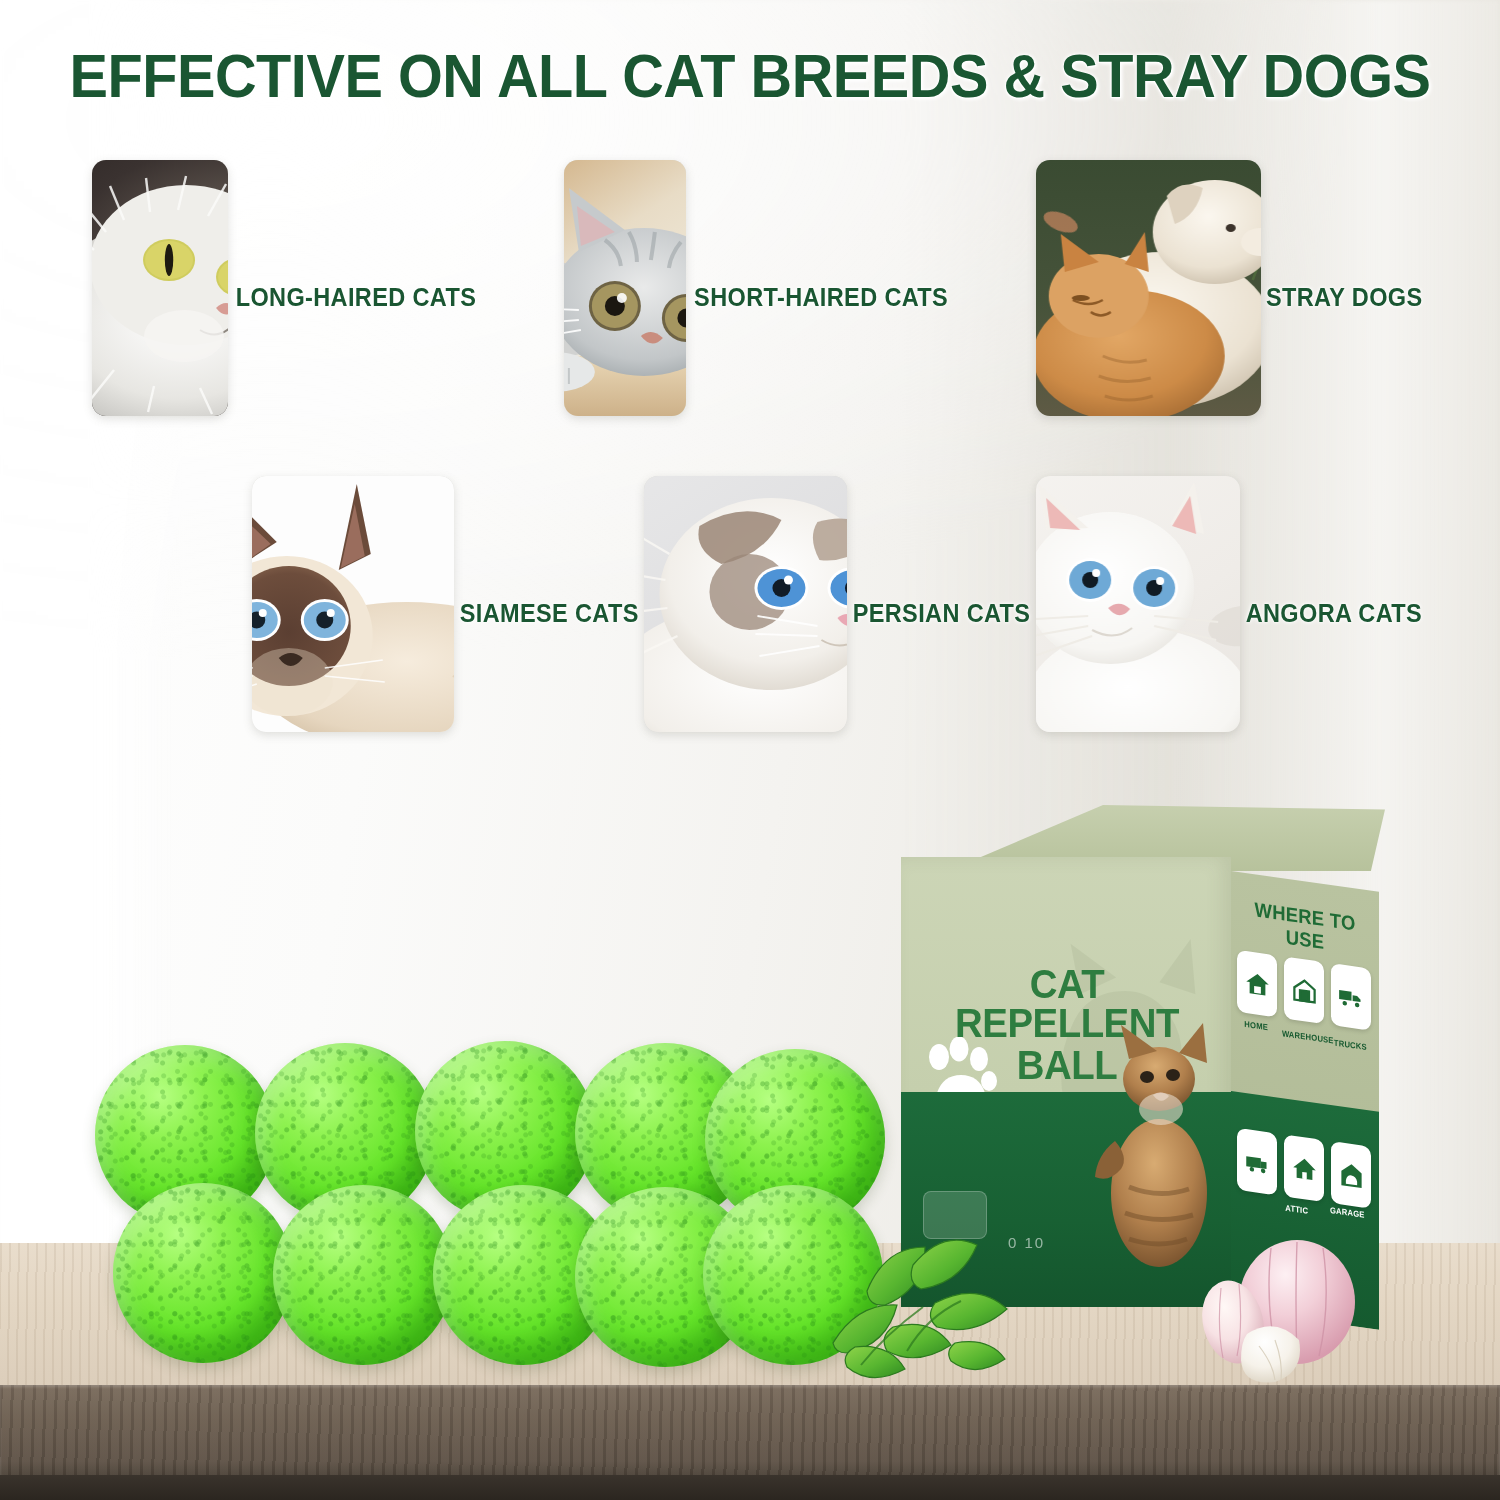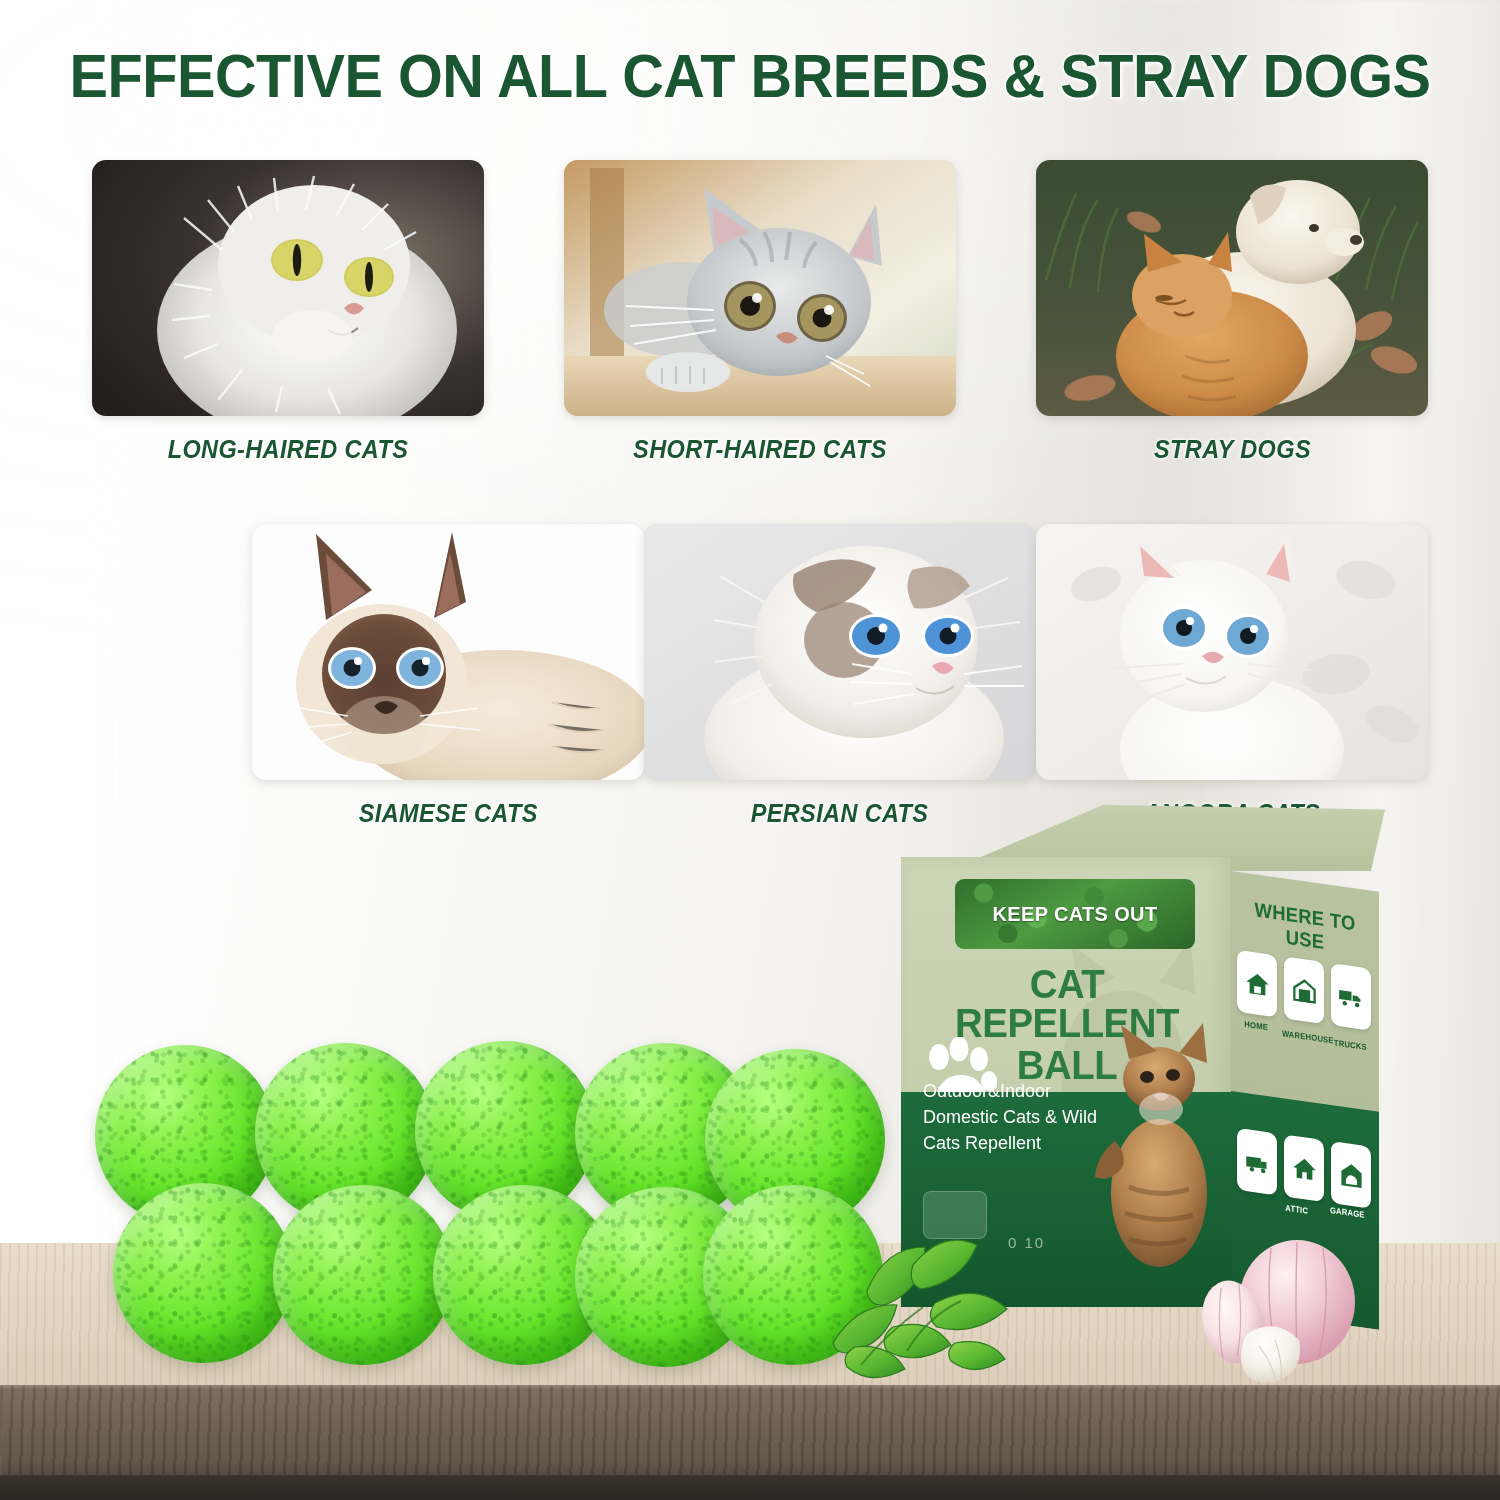--- a/index.html
+++ b/index.html
@@ -31,21 +31,21 @@
     text-shadow:
       0 0 3px #fff, 0 0 6px #fff, 1px 1px 0 #fff, -1px 1px 0 #fff,
       2px 2px 4px rgba(255,255,255,.9);
     white-space:nowrap;
   }
 
   
   .grid{position:absolute;left:92px;top:160px;width:1336px;}
   .row{display:flex;justify-content:space-between;}
   .row.r2{margin-top:60px;justify-content:flex-end;}
-  .cell{width:392px;display:flex;flex-direction:column;align-items:center;font-style:italic;}
+  .cell{width:392px;display:flex;flex-direction:row;align-items:center;}
   .thumb{
     width:100%;height:256px;border-radius:14px;
     overflow:hidden;position:relative;
     box-shadow:0 3px 10px rgba(90,90,80,.18);
     background:#d9d9d4;
   }
   .thumb svg{display:block;width:100%;height:100%;}
   .caption{
     margin-top:19px;
     font-size:25px;font-weight:bold;color:#1a5632;
@@ -626,44 +626,36 @@
   </div>
 
   <div class="box-front">
 
     <svg class="watermark" viewBox="0 0 200 200">
       <path d="M60 170 q-20 -50 0 -90 q10 -22 34 -26 q26 -4 42 14 q18 20 14 50 q-4 32 -24 52 z" fill="#6b7a58"></path>
       <path d="M66 56 L58 14 L96 42 Z" fill="#6b7a58"></path>
       <path d="M132 46 L158 10 L162 56 Z" fill="#6b7a58"></path>
     </svg>
 
-    <div class="mint-band">
-      <div class="mint-band-text">KEEP CATS OUT</div>
-    </div>
 
     <div class="box-title">
       <span>CAT REPELLENT</span>
       <span class="l2">BALL</span>
     </div>
 
     <svg class="paw" viewBox="0 0 72 84">
       <ellipse cx="14" cy="20" rx="10" ry="13" fill="#fff"></ellipse>
       <ellipse cx="34" cy="12" rx="9.5" ry="12.5" fill="#fff"></ellipse>
       <ellipse cx="54" cy="22" rx="9" ry="12" fill="#fff"></ellipse>
       <ellipse cx="64" cy="44" rx="8" ry="10" fill="#fff"></ellipse>
       <path d="M12 56 q6 -18 24 -18 q18 0 24 18 q4 18 -12 22 q-12 3 -24 0 q-16 -4 -12 -22 z" fill="#fff"></path>
     </svg>
 
     <div class="box-lower"></div>
 
-    <div class="box-lines">
-      <div>Outdoor&amp;Indoor</div>
-      <div>Domestic Cats &amp; Wild</div>
-      <div>Cats Repellent</div>
-    </div>
 
     <div class="box-swatch"></div>
     <div class="box-code">0        10</div>
 
     <svg class="box-cat" viewBox="0 0 170 250">
       <defs>
         <radialGradient id="bcat" cx="45%" cy="30%" r="70%">
           <stop offset="0%" stop-color="#d8ab72"></stop>
             <stop offset="60%" stop-color="#b07f4c"></stop>
             <stop offset="100%" stop-color="#7d5630"></stop>

